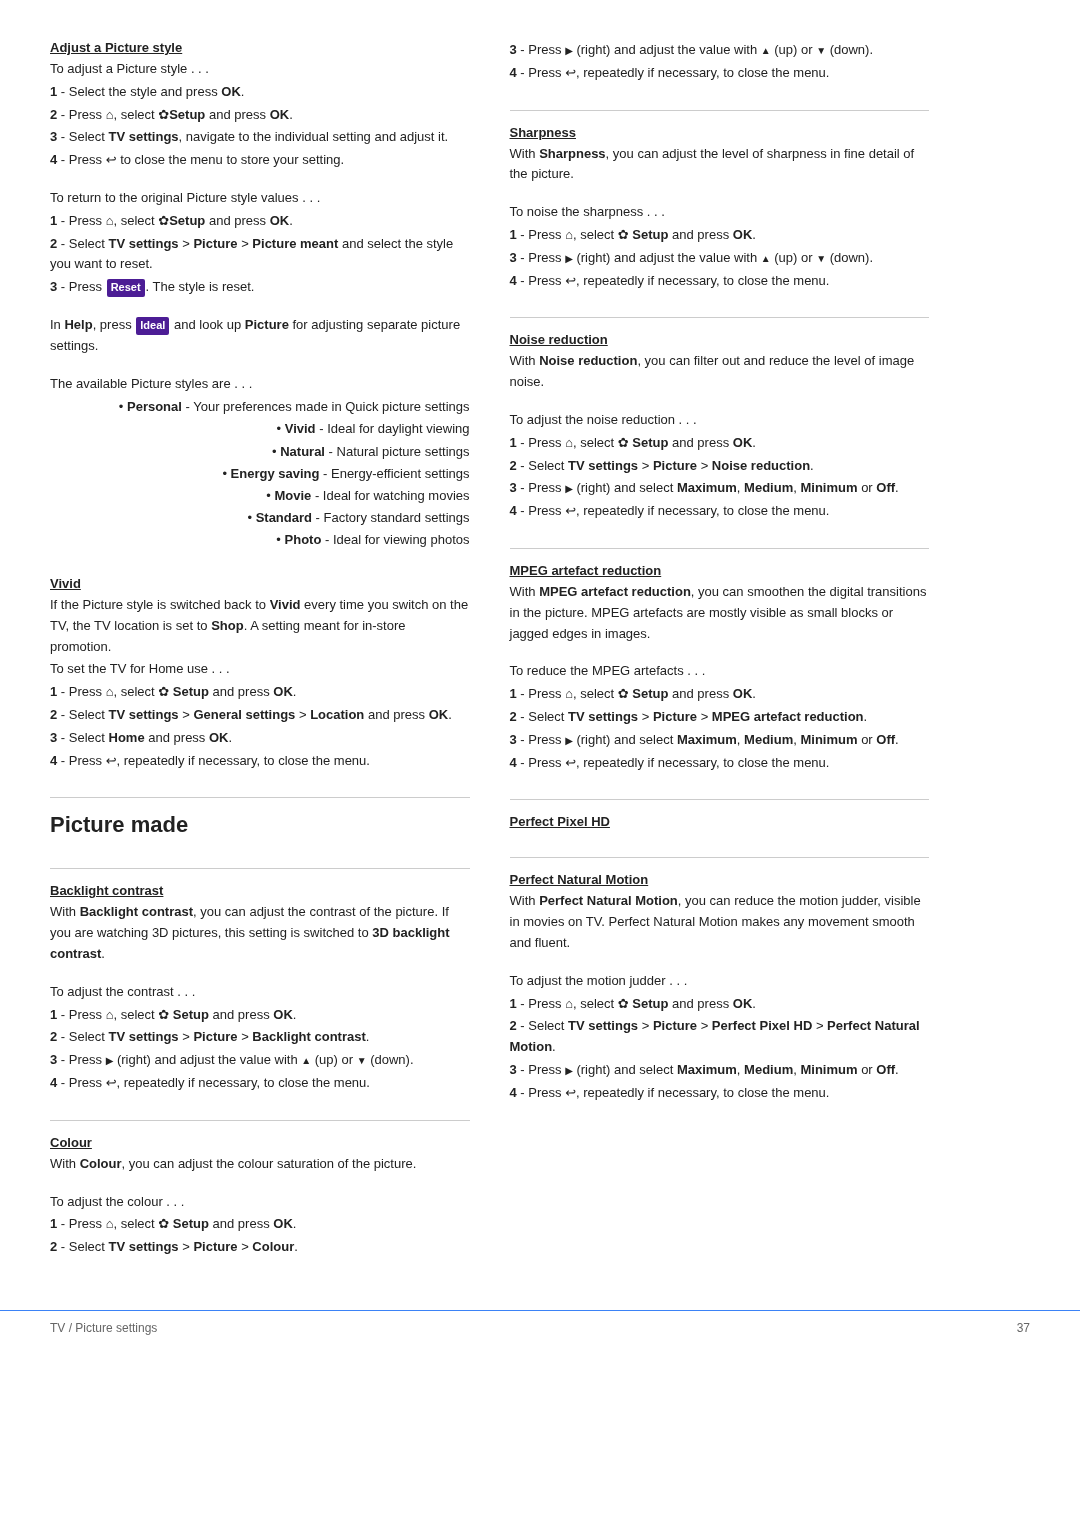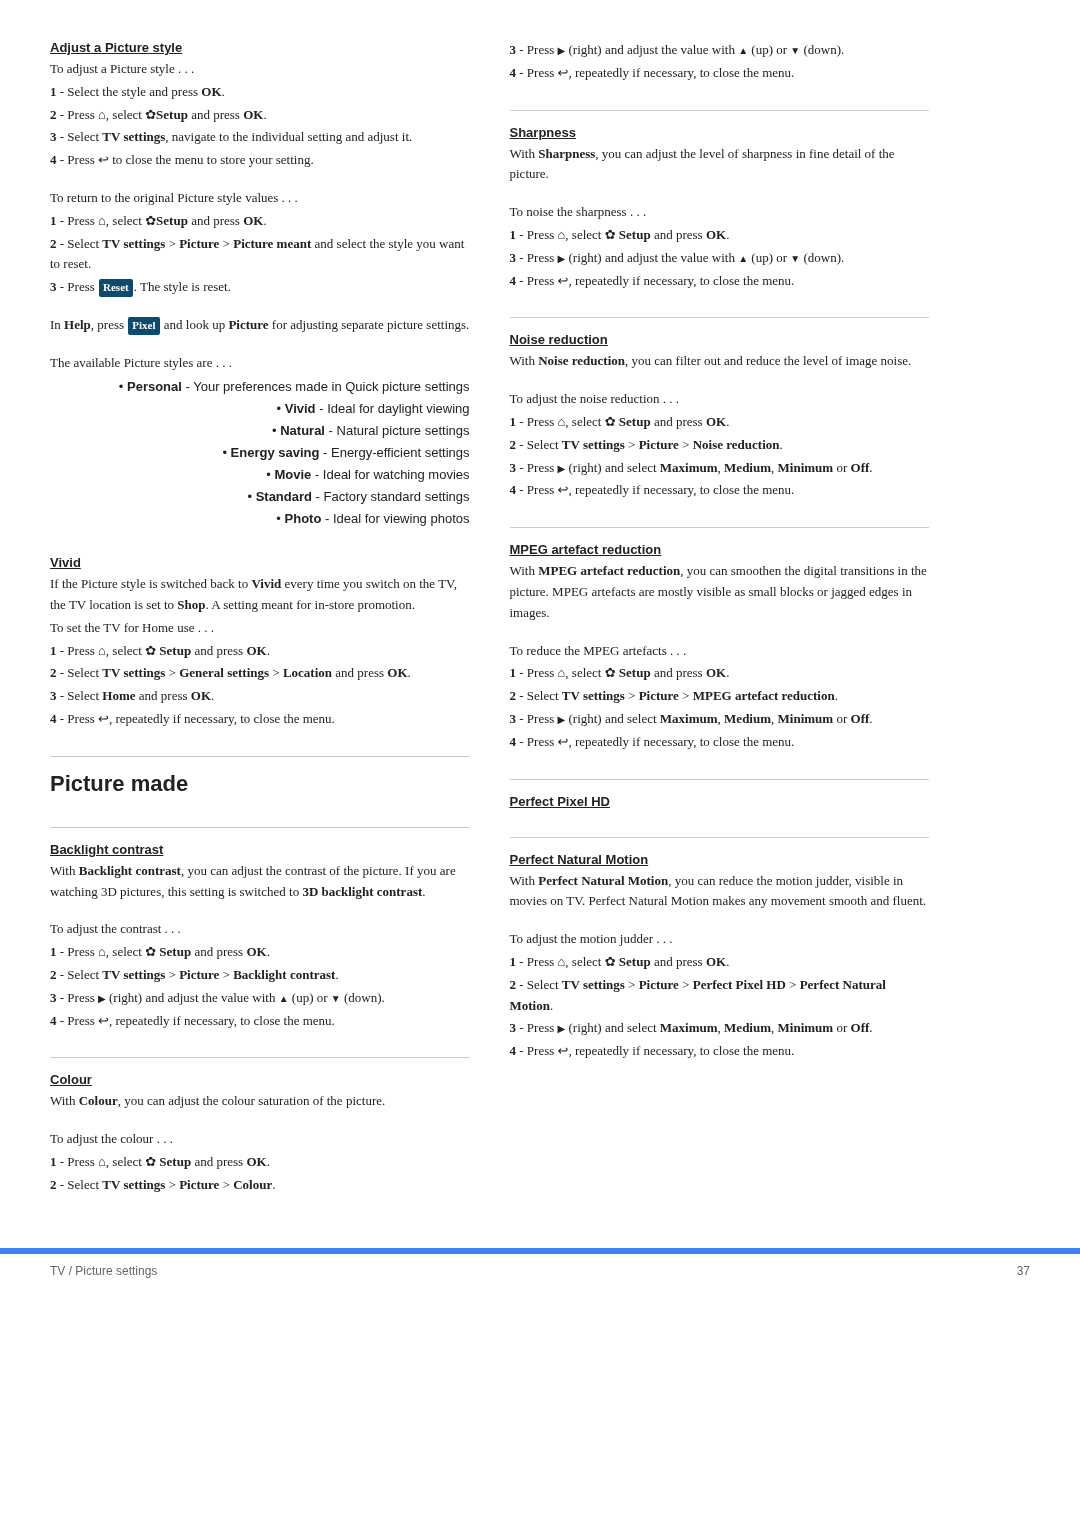--- a/index.html
+++ b/index.html
@@ -35,21 +35,20 @@
     }
     p {
       font-size: 13px;
       line-height: 1.5;
       margin-bottom: 4px;
     }
     .step {
       font-size: 13px;
       line-height: 1.6;
       margin-bottom: 2px;
-      font-family: Liberation Serif, serif;
     }
     .step b {
       font-weight: bold;
     }
     hr {
       border: none;
       border-top: 1px solid #ccc;
       margin: 14px 0;
     }
     .bullet {
@@ -62,32 +61,32 @@
       font-size: 22px;
       font-weight: bold;
       margin-bottom: 6px;
     }
     .footer {
       display: flex;
       justify-content: space-between;
       padding: 10px 50px;
       font-size: 12px;
       color: #666;
-      border-top: 6px solid #3b82f6;
+      border-top: 1px solid #3b82f6;
       margin-top: auto;
     }
     .home-icon::before { content: "⌂"; font-size: 13px; }
     .setup-icon::before { content: "✿"; font-size: 13px; }
     .back-icon::before { content: "↩"; font-size: 13px; }
     .right-arrow::before { content: "▶"; font-size: 10px; }
     .up-arrow::before { content: "▲"; font-size: 10px; }
     .down-arrow::before { content: "▼"; font-size: 10px; }
     .red-block {
       display: inline-block;
-      background: #0c4a6e;
+      background: #4c1d95;
       color: #fff;
       font-size: 11px;
       padding: 0 4px;
       border-radius: 2px;
       font-weight: bold;
       margin: 0 1px;
     }
   </style>
 </head>
 <body>
@@ -102,21 +101,21 @@
       <p class="step"><b>1</b> - Select the style and press <b>OK</b>.</p>
       <p class="step"><b>2</b> - Press <span class="home-icon"></span>, select <span class="setup-icon"></span><b>Setup</b> and press <b>OK</b>.</p>
       <p class="step"><b>3</b> - Select <b>TV settings</b>, navigate to the individual setting and adjust it.</p>
       <p class="step"><b>4</b> - Press <span class="back-icon"></span> to close the menu to store your setting.</p>
       <br>
       <p class="step">To return to the original Picture style values . . .</p>
       <p class="step"><b>1</b> - Press <span class="home-icon"></span>, select <span class="setup-icon"></span><b>Setup</b> and press <b>OK</b>.</p>
       <p class="step"><b>2</b> - Select <b>TV settings</b> &gt; <b>Picture</b> &gt; <b>Picture meant</b> and select the style you want to reset.</p>
       <p class="step"><b>3</b> - Press <span class="red-block">Reset</span>. The style is reset.</p>
       <br>
-      <p class="step">In <b>Help</b>, press <span class="red-block">Pixel</span> and look up <b>Picture</b> for adjusting separate picture settings.</p>
+      <p class="step">In <b>Help</b>, press <span class="red-block">Ideal</span> and look up <b>Picture</b> for adjusting separate picture settings.</p>
       <br>
       <p class="step">The available Picture styles are . . .</p>
       <div class="bullet">• <b>Personal</b> - Your preferences made in Quick picture settings</div>
       <div class="bullet">• <b>Vivid</b> - Ideal for daylight viewing</div>
       <div class="bullet">• <b>Natural</b> - Natural picture settings</div>
       <div class="bullet">• <b>Energy saving</b> - Energy-efficient settings</div>
       <div class="bullet">• <b>Movie</b> - Ideal for watching movies</div>
       <div class="bullet">• <b>Standard</b> - Factory standard settings</div>
       <div class="bullet">• <b>Photo</b> - Ideal for viewing photos</div>
     </div>

